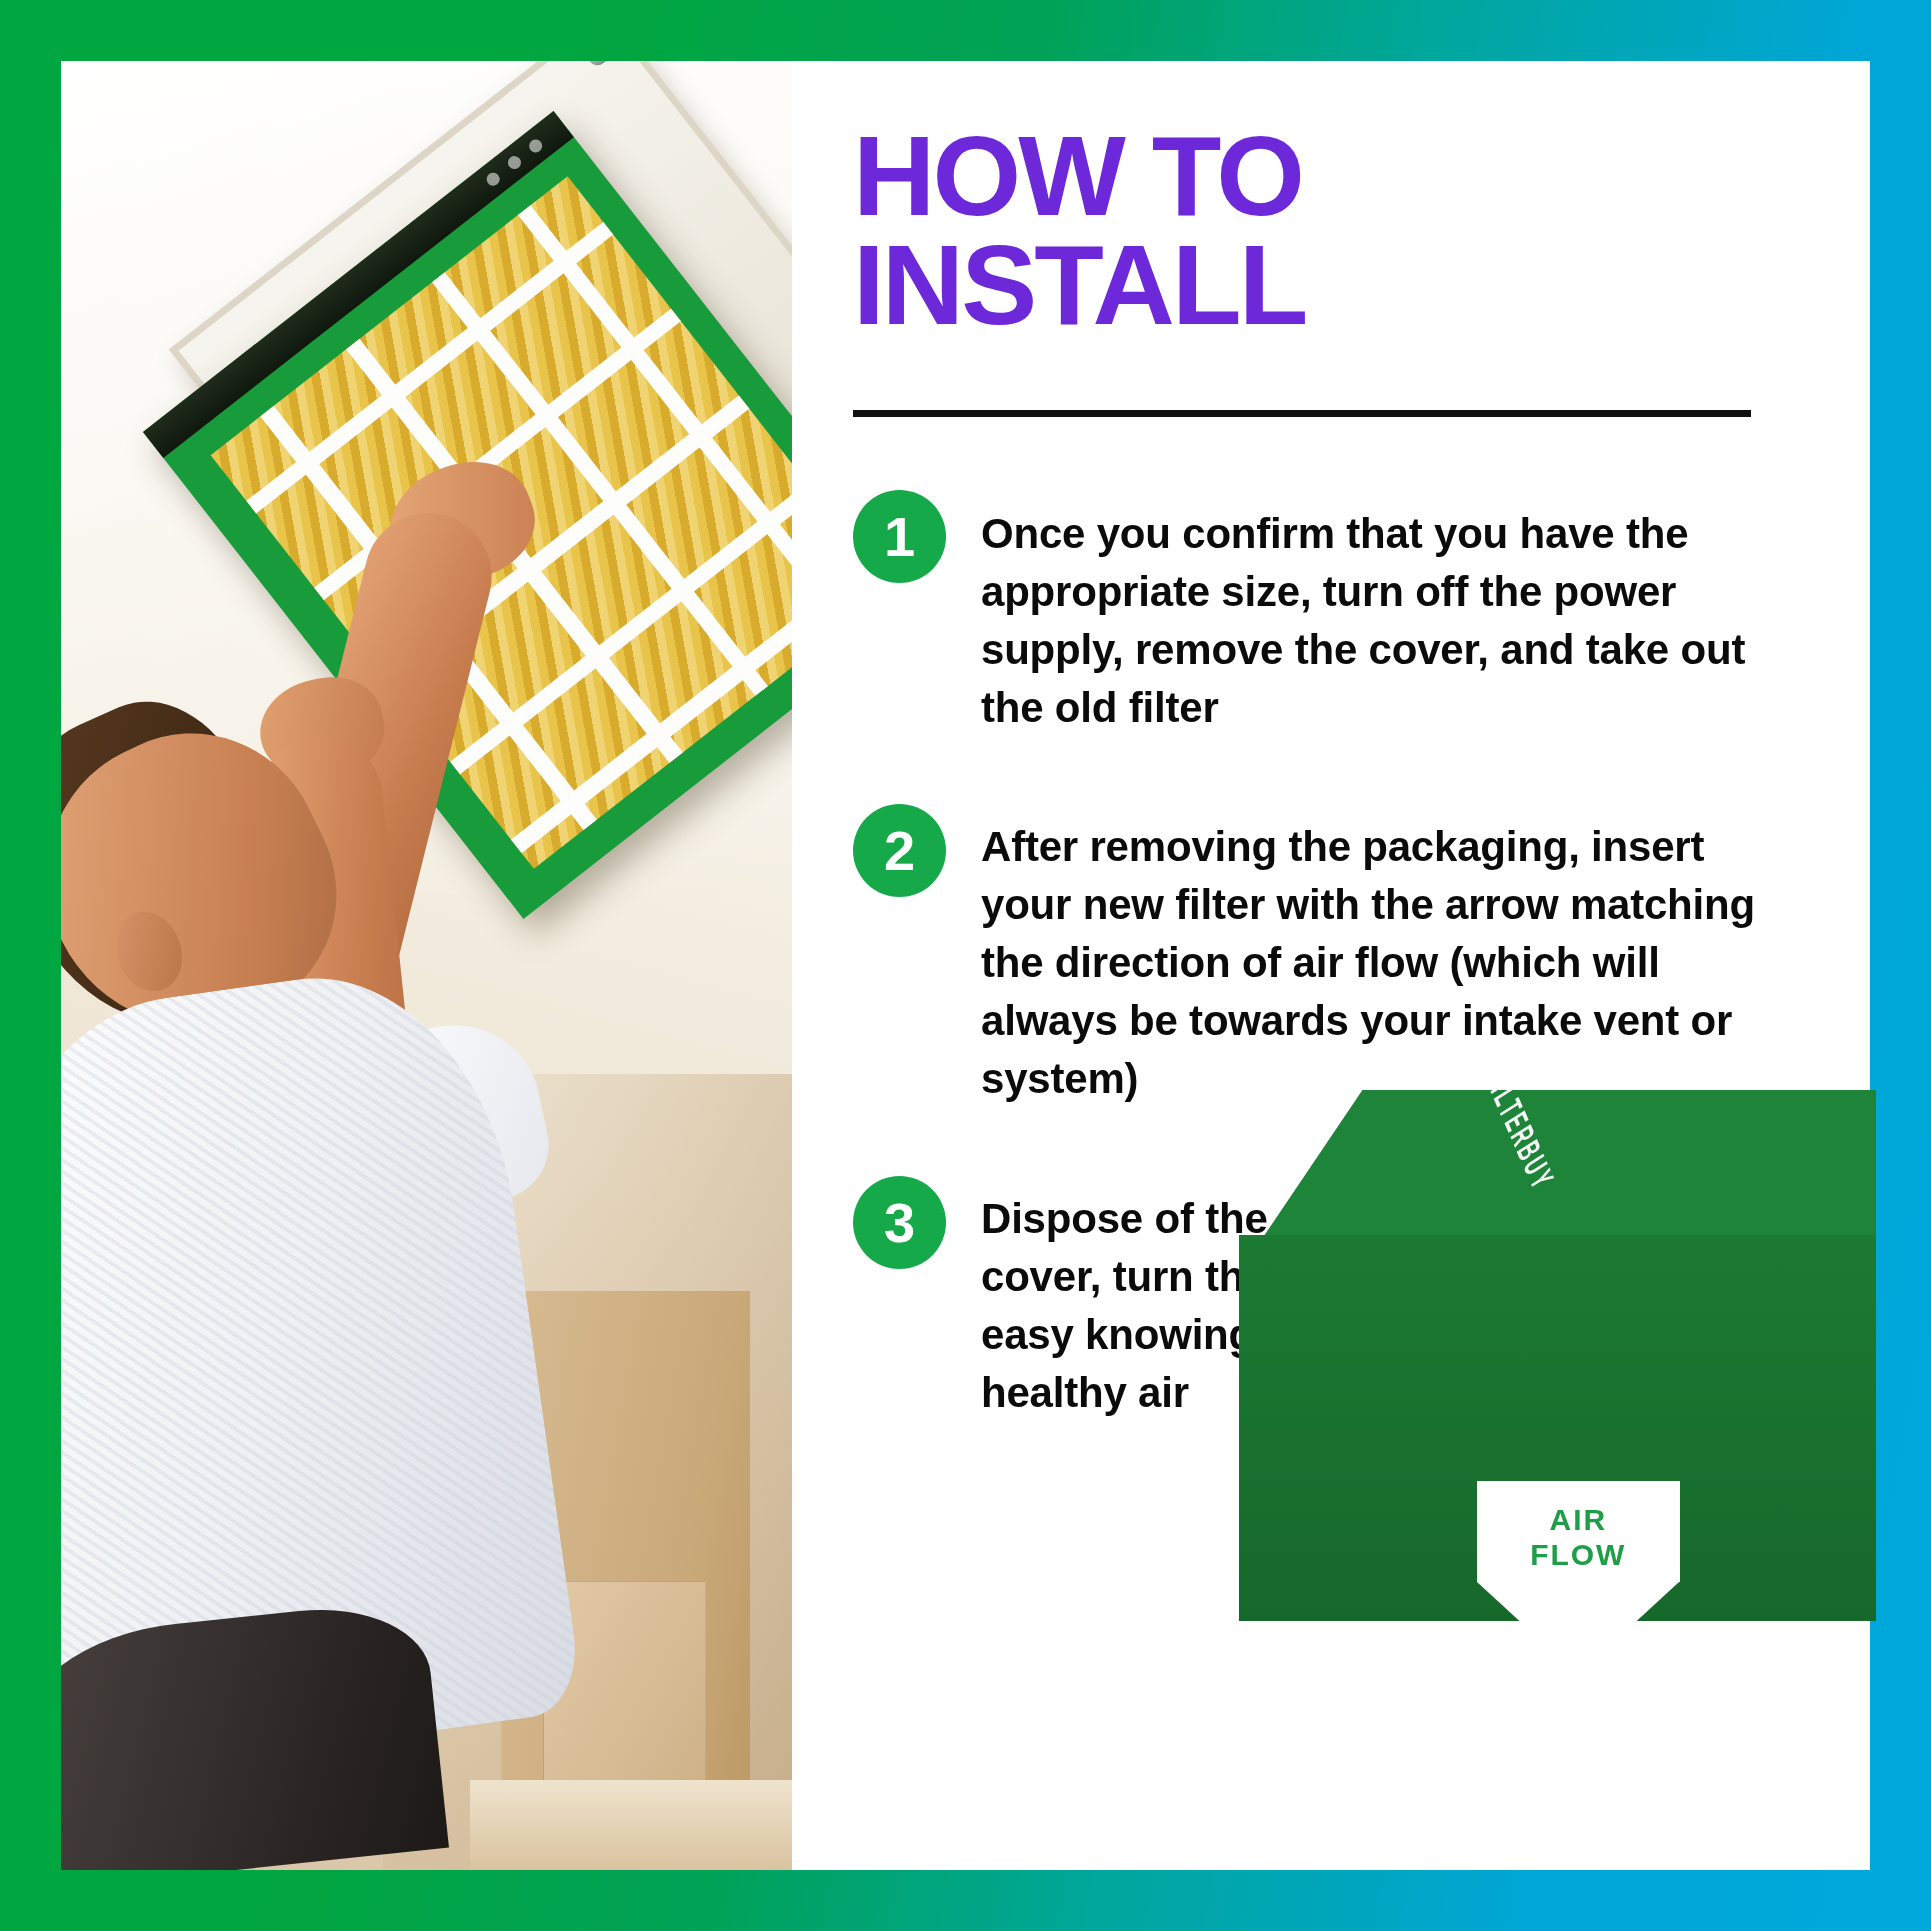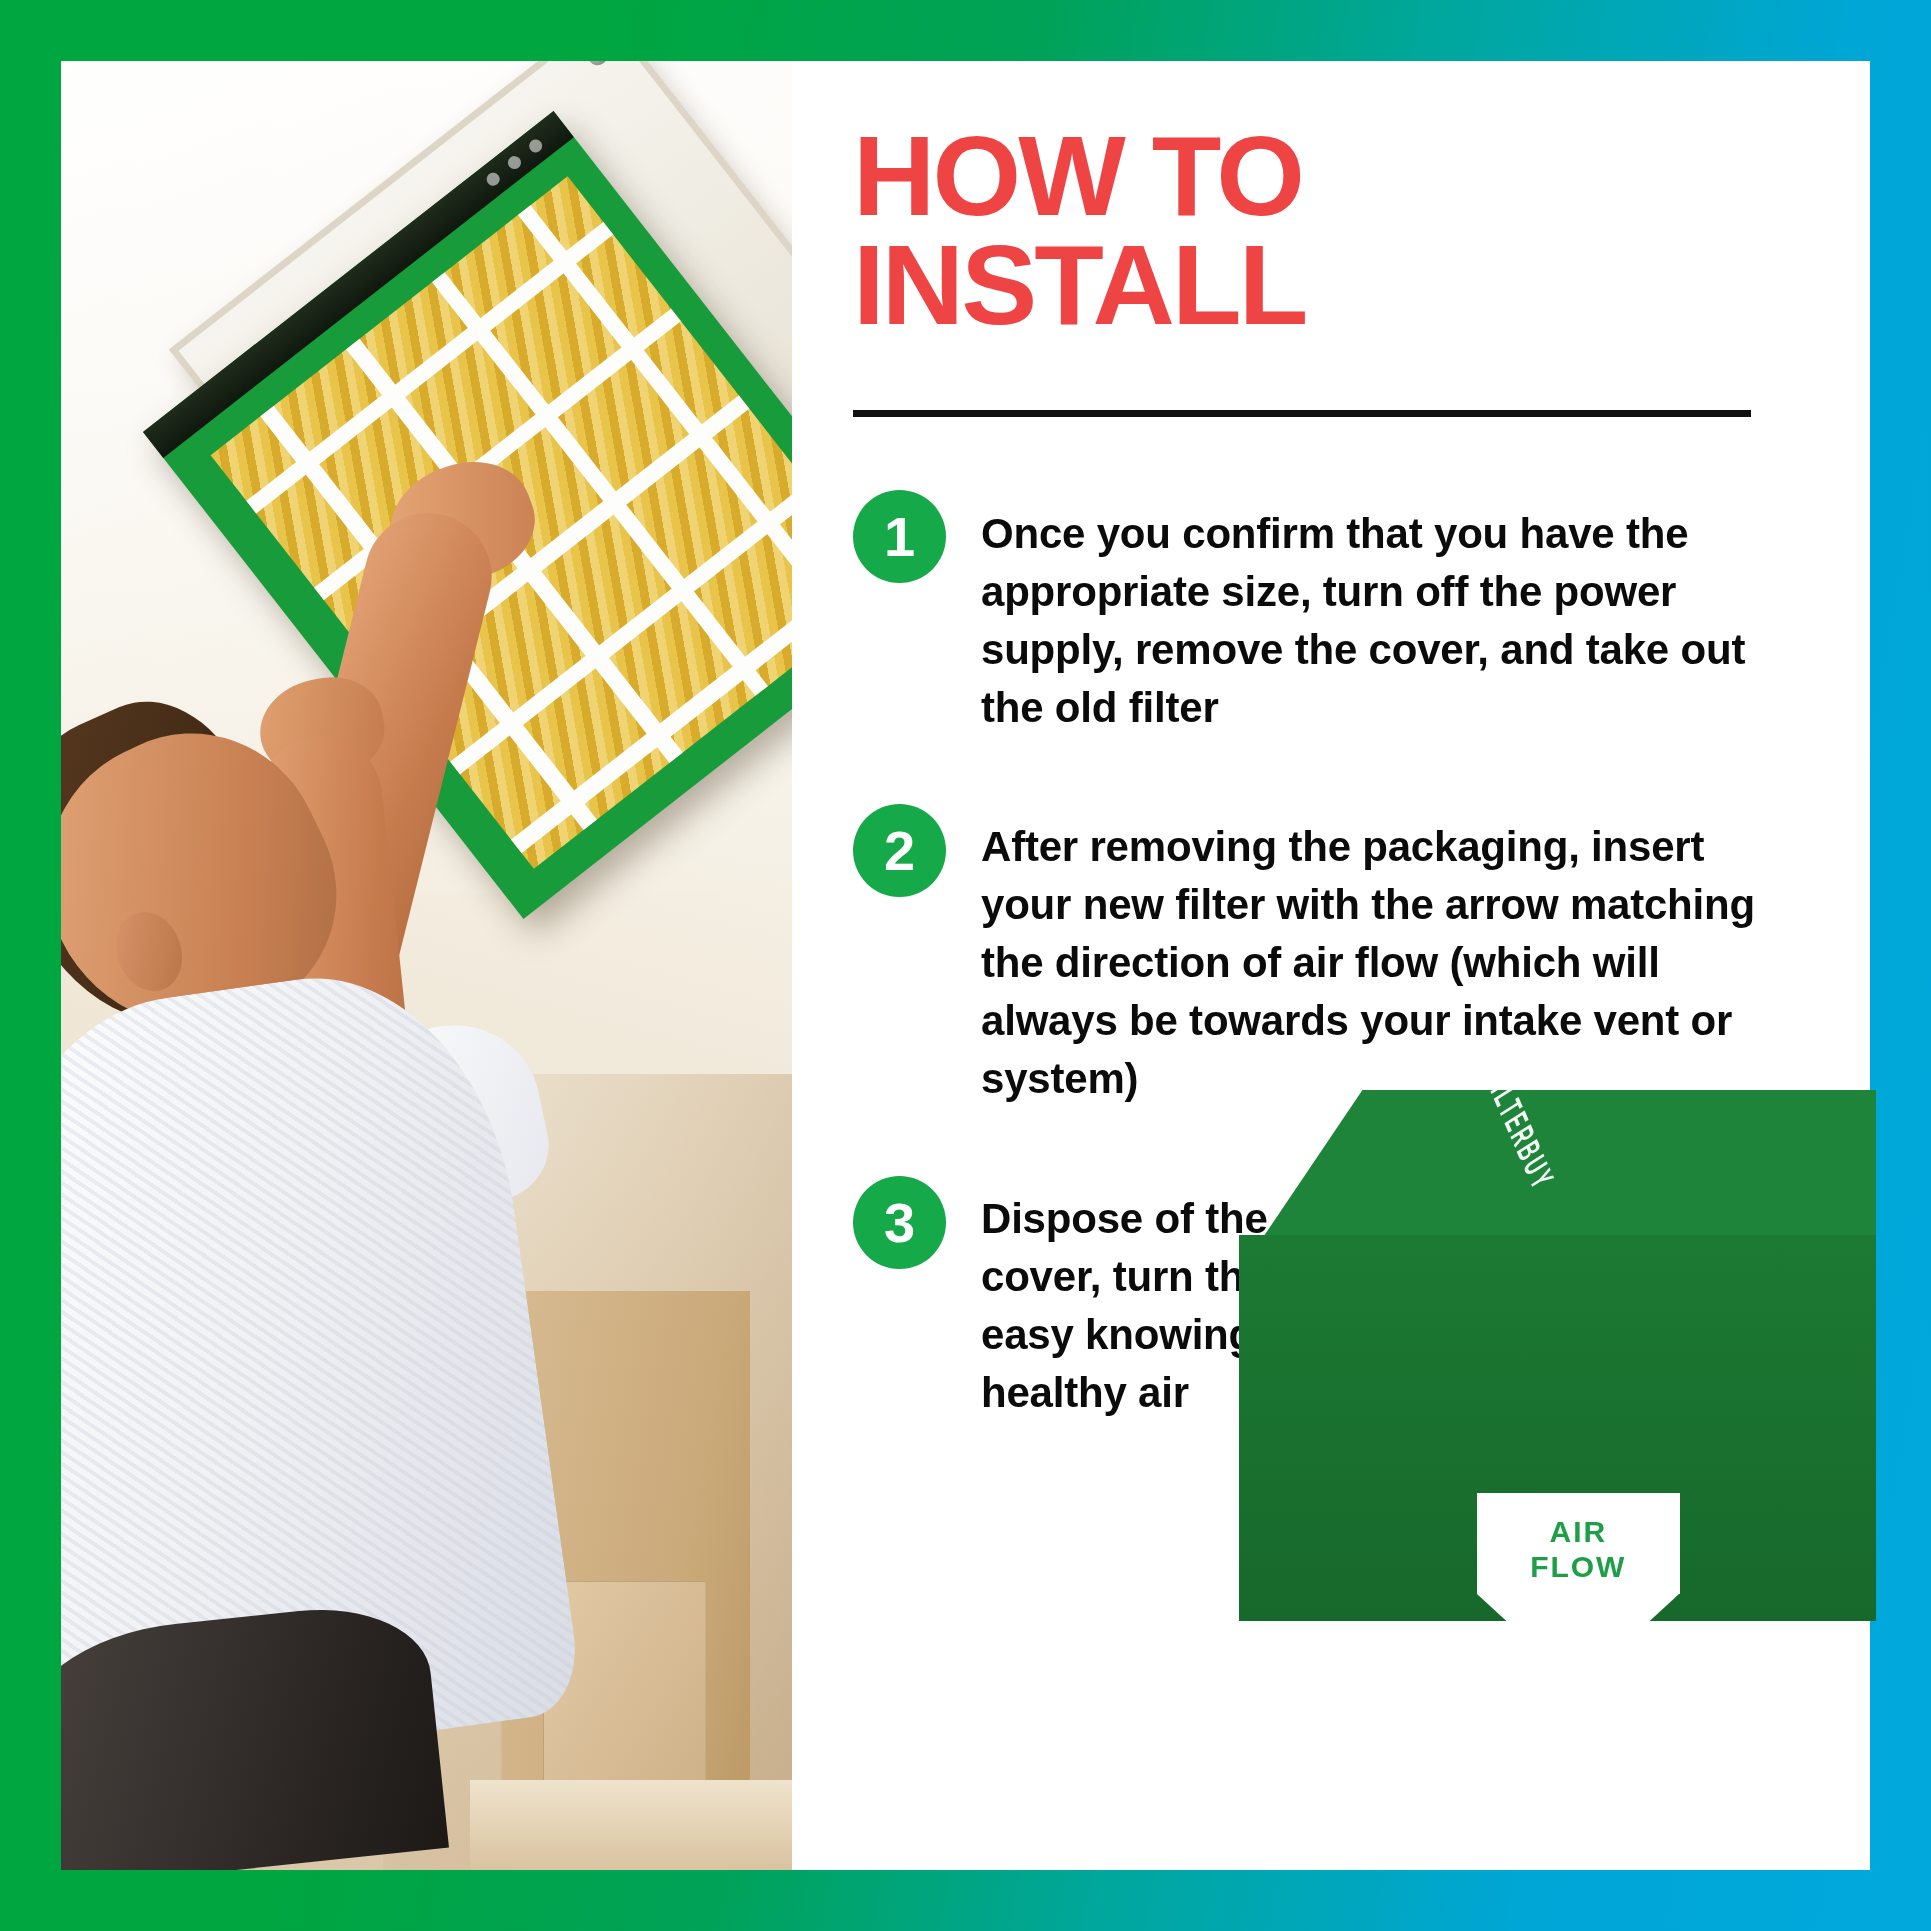--- a/index.html
+++ b/index.html
@@ -179,21 +179,21 @@
   
   #content{
     position:absolute;
     left:792px;top:0;right:0;bottom:0;
   }
   #title{
     font-size:114px;
     line-height:.96;
     font-weight:bold;
     letter-spacing:-2.9px;
-    color:#ef4444;
+    color:#6d28d9;
     margin:60px 0 0 0;
     white-space:pre-line;
   }
   #divider{
     width:898px;height:6.8px;background:#111111;margin-top:70px;
   }
   #steps{margin-top:68px;}
   .step{
     display:flex;
     align-items:flex-start;
@@ -248,21 +248,21 @@
     position:absolute;height:12.6px;background:#fbfaf4;border-radius:6.8px;left:-8%;width:118%;
   }
   .prod-brand{
     position:absolute;left:39px;top:64px;width:290px;
     transform:rotate(42deg);
     color:#ffffff;font-weight:bold;font-size:25px;letter-spacing:3.9px;
     text-align:center;opacity:.95;
   }
   .airflow{
     position:absolute;
-    left:238px;top:258px;
+    left:238px;top:246px;
     width:203px;
   }
   .airflow-box{
     background:#ffffff;
     padding:21px 0 9.7px 0;
     text-align:center;
     color:#1E9E46;
     font-weight:bold;
     font-size:30px;
     line-height:1.18;

